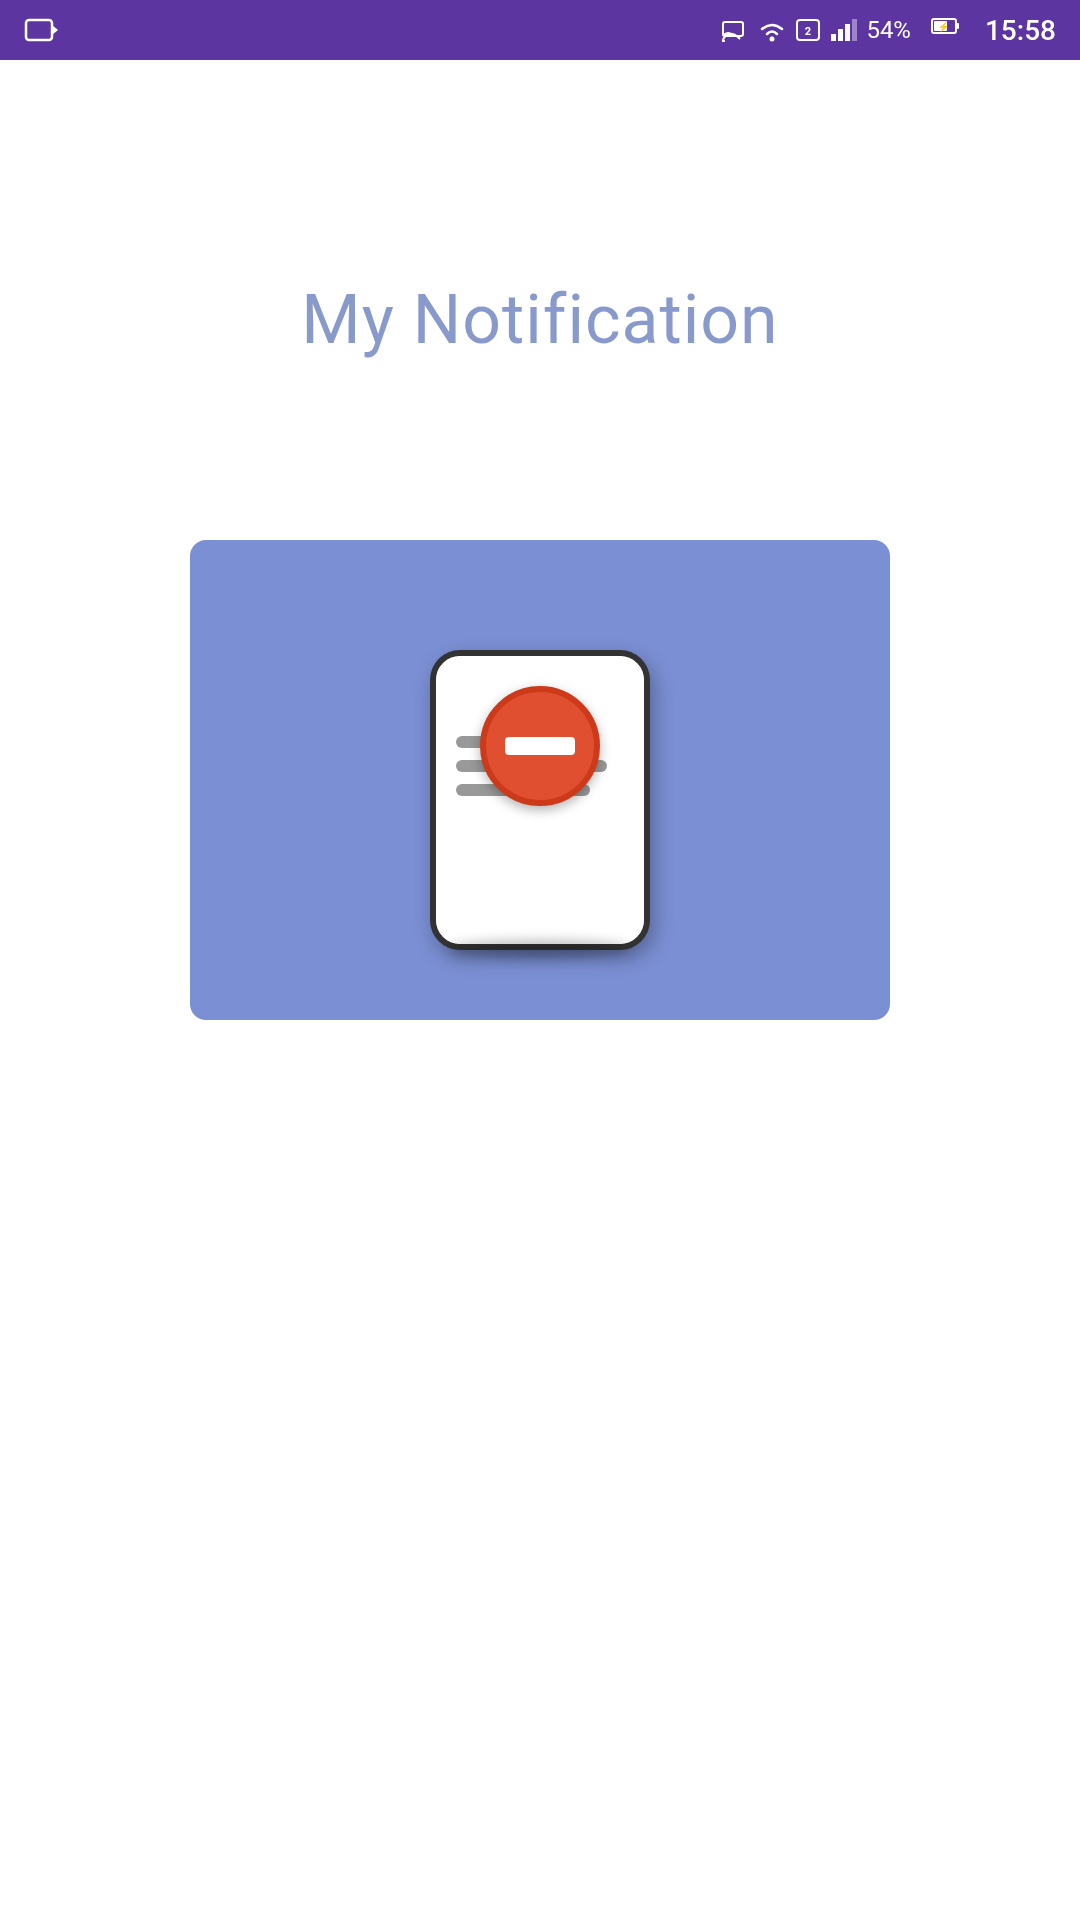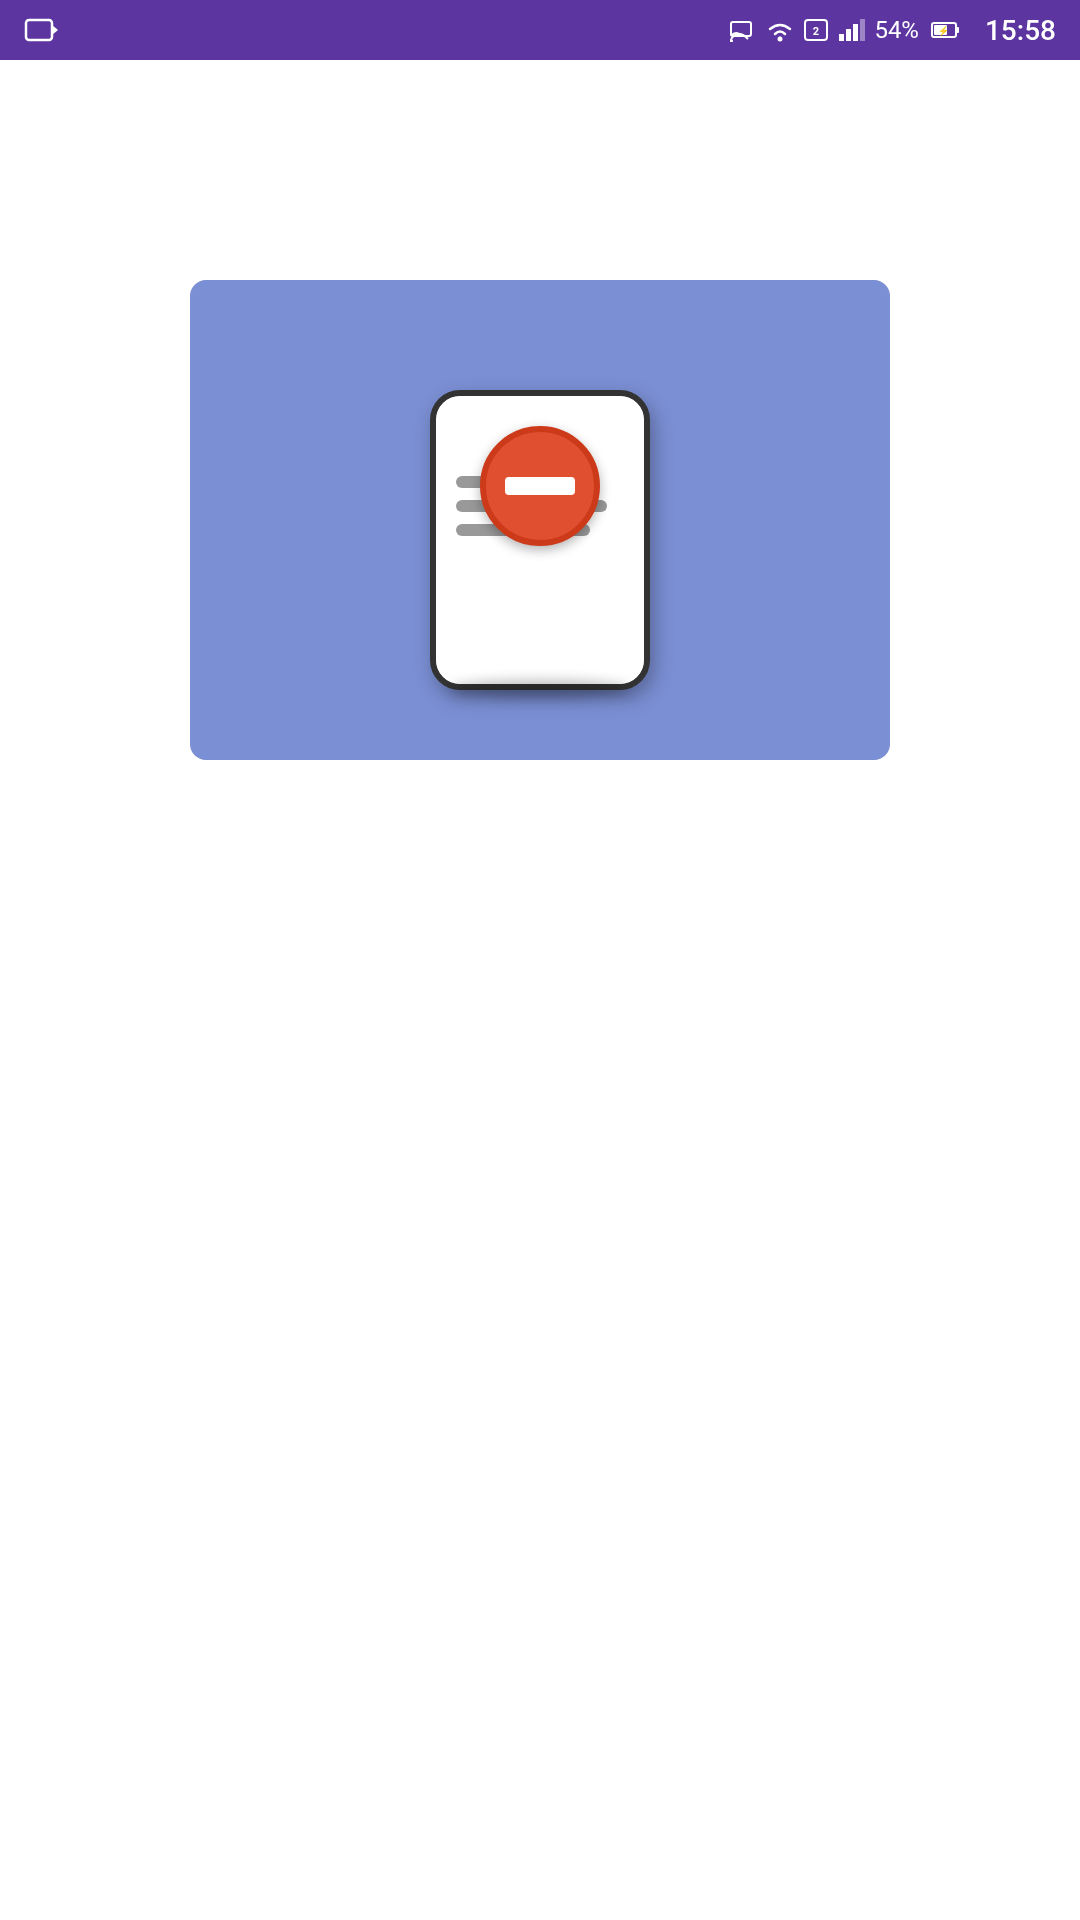--- a/index.html
+++ b/index.html
@@ -296,37 +296,38 @@
         <text x="14" y="17" text-anchor="middle" fill="white" font-size="11" font-weight="bold">2</text>
       </svg>
 
       <svg width="28" height="24" viewBox="0 0 28 24" fill="white">
         <rect x="1" y="16" width="5" height="7" fill="white"></rect>
         <rect x="8" y="11" width="5" height="12" fill="white"></rect>
         <rect x="15" y="6" width="5" height="17" fill="white"></rect>
         <rect x="22" y="1" width="5" height="22" fill="white" opacity="0.4"></rect>
       </svg>
 
-      <div style="display:flex;align-items:center;gap:12px;">
+      <div style="display:flex;align-items:flex-start;gap:20px;">
         <span class="status-battery">54%</span>
         <svg width="30" height="20" viewBox="0 0 30 20" fill="white">
           <rect x="1" y="3" width="24" height="14" rx="2" stroke="white" stroke-width="2" fill="none"></rect>
           <rect x="25" y="7" width="3" height="6" rx="1" fill="white"></rect>
           <rect x="3" y="5" width="13" height="10" rx="1" fill="white"></rect>
           <text x="7" y="14" fill="#5c35a0" font-size="9" font-weight="bold">⚡</text>
         </svg>
       </div>
     </div>
 
     <span class="status-time">15:58</span>
   </div>
 </div>
 
 <div class="main-content">
 
+  <h1 class="page-title">My Notification</h1>
 
   <div class="illustration-container">
 
     <div class="phone-illustration">
 
       <div class="cloud cloud-left"></div>
 
       <div class="cloud cloud-right-top"></div>
 
       <div class="cloud cloud-right-bottom"></div>

